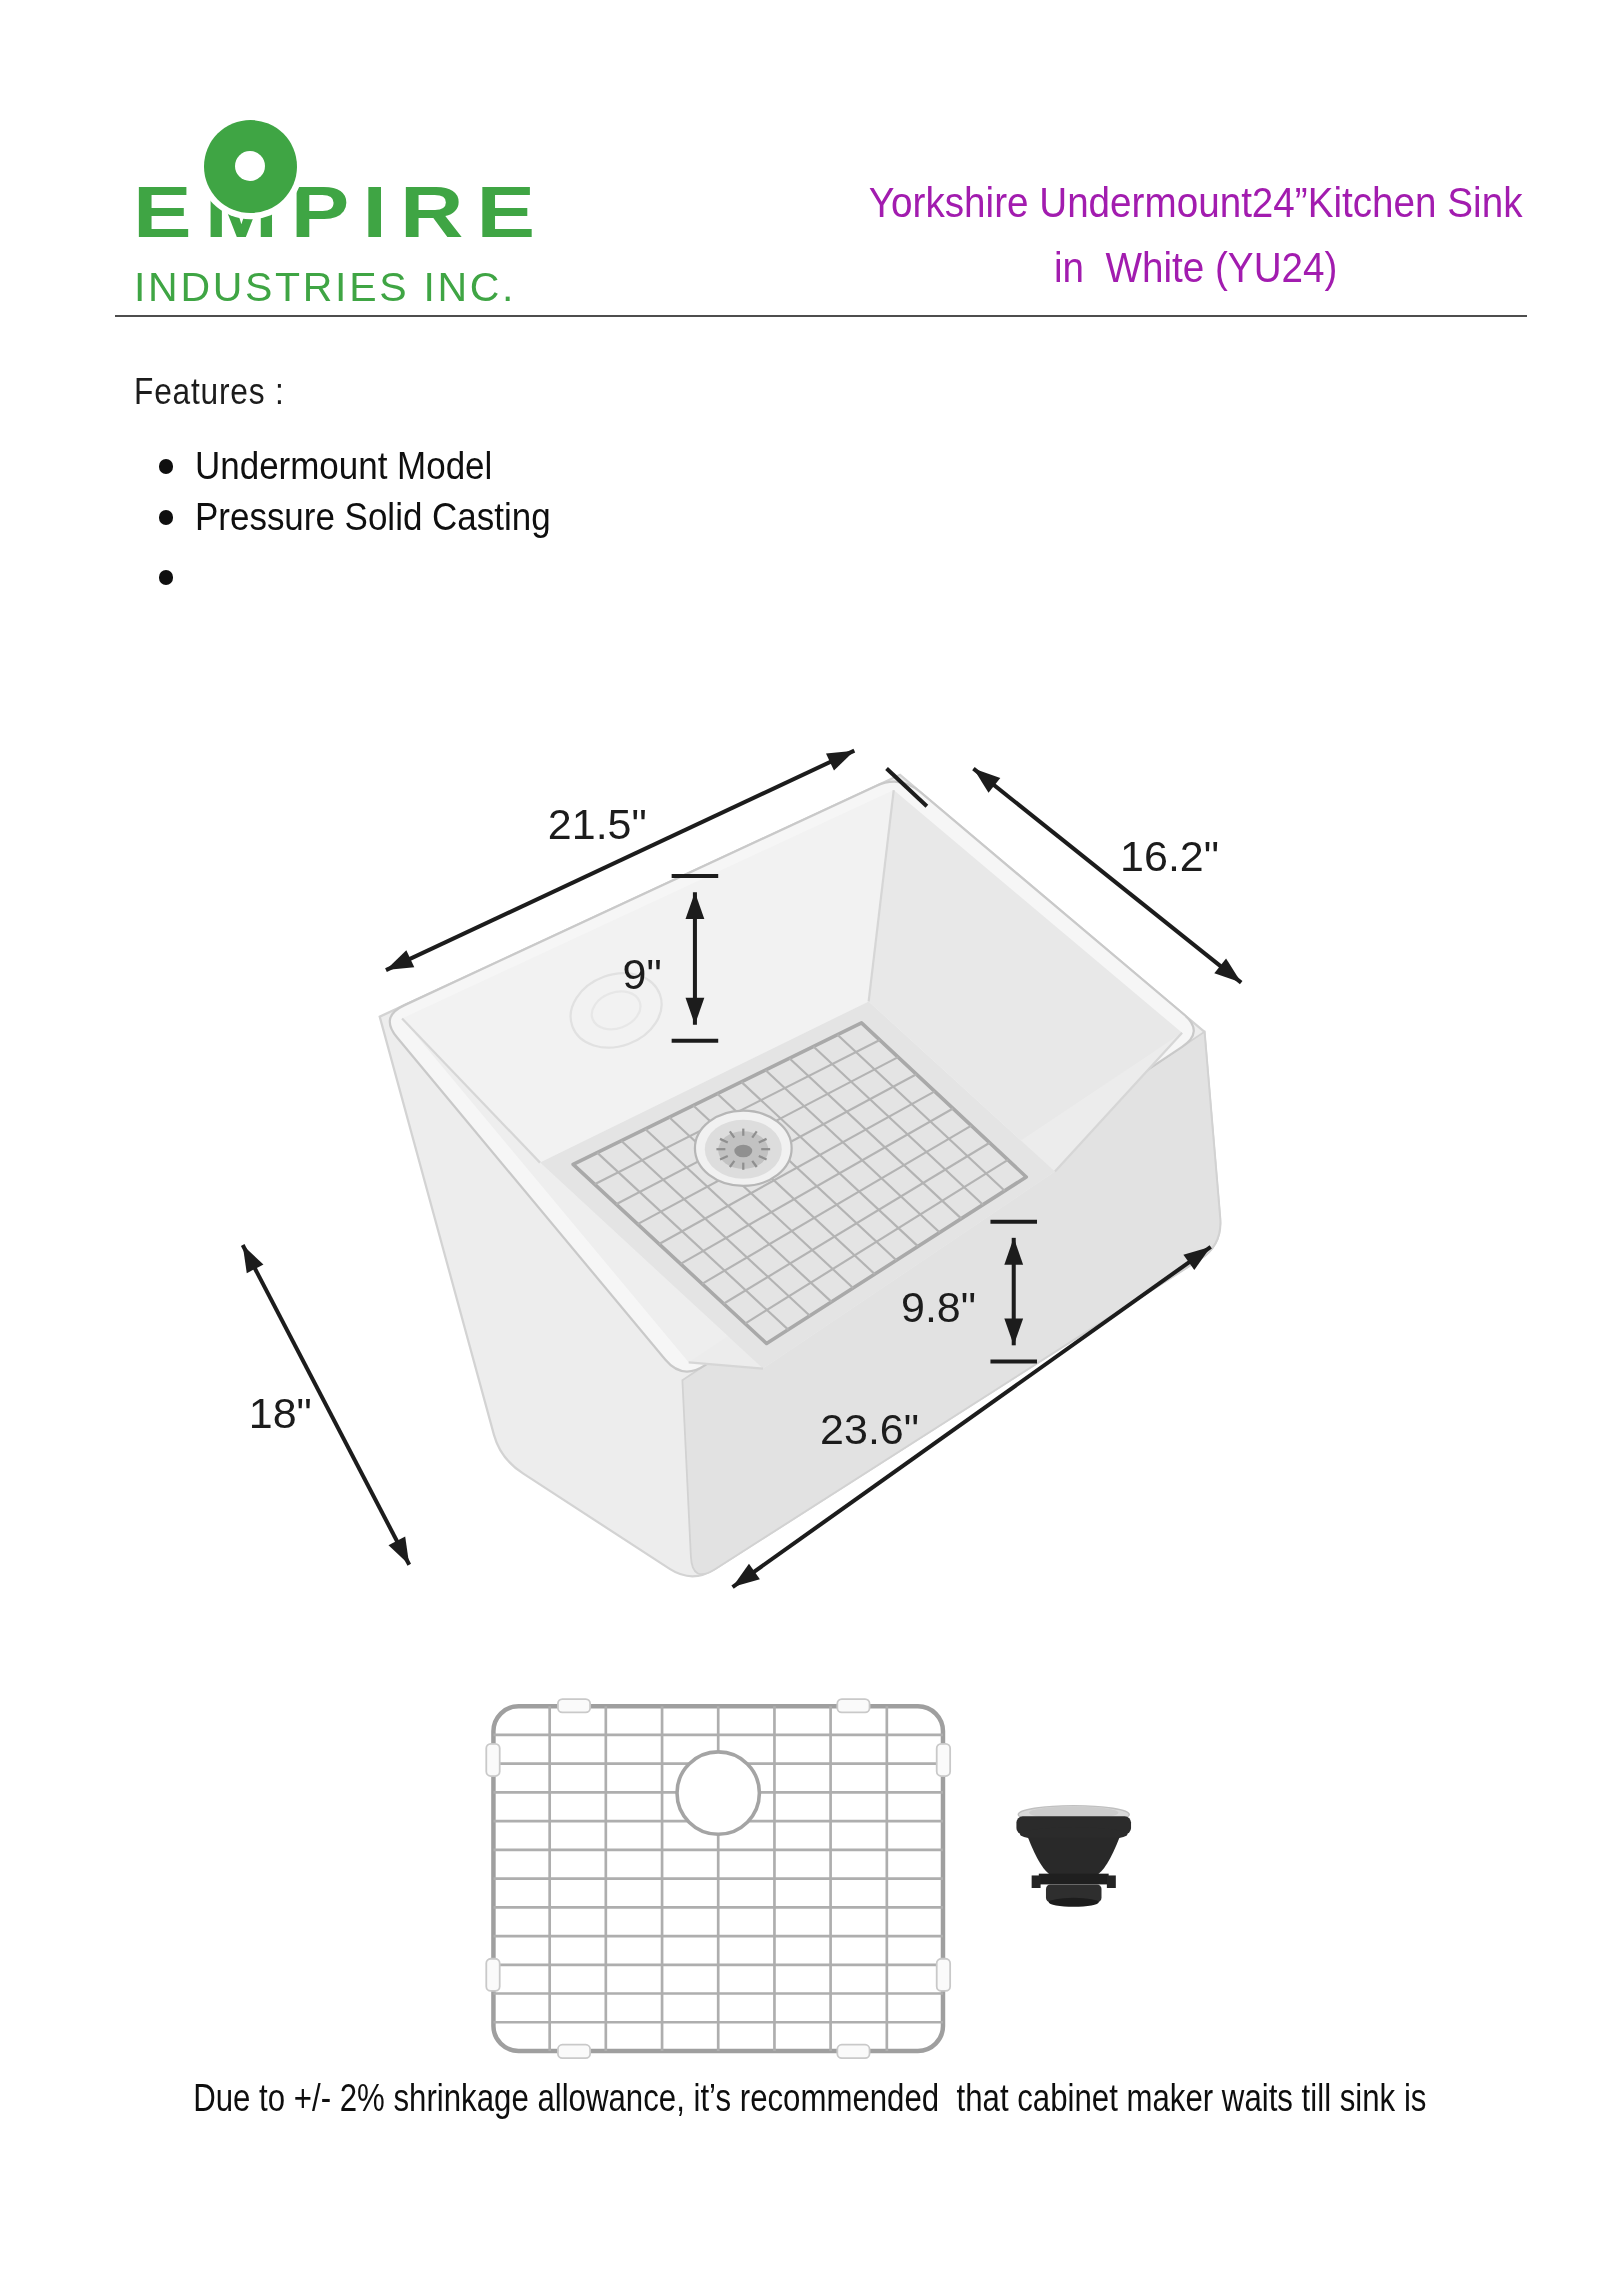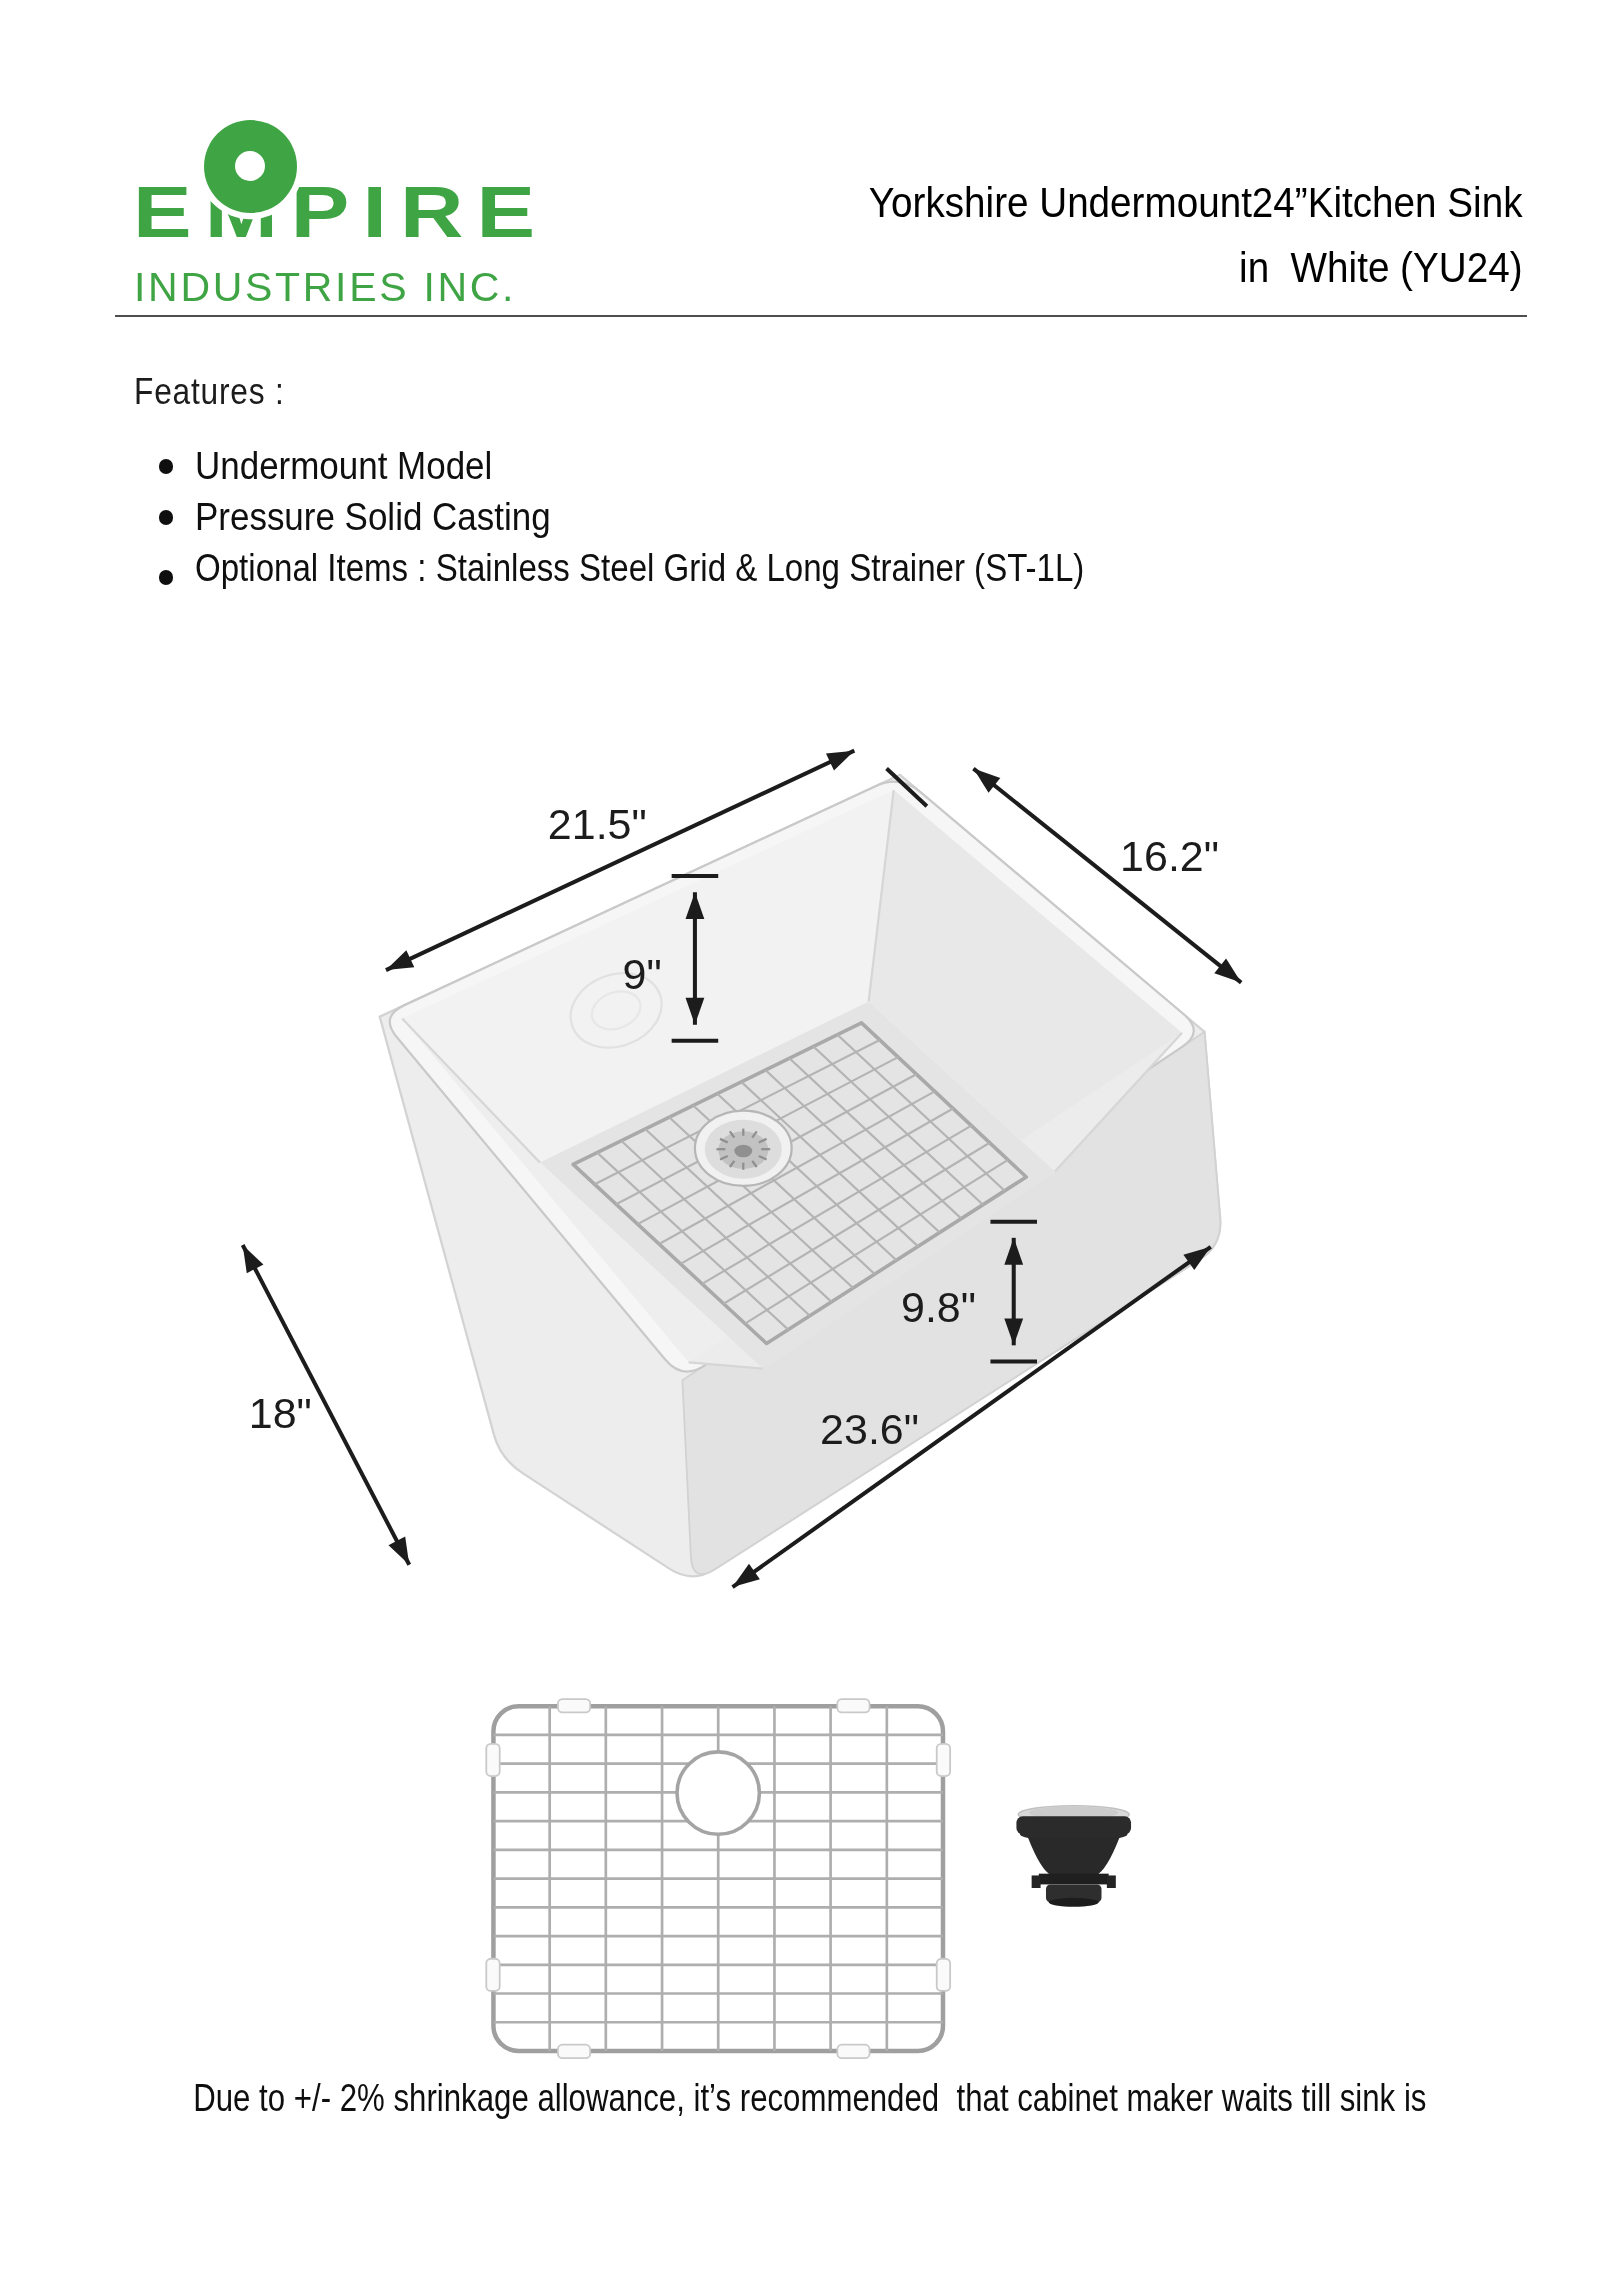--- a/index.html
+++ b/index.html
@@ -17,21 +17,21 @@
   .logo-empire .sqz{transform:scaleX(1.22);}
   .logo-industries{left:134px;top:267px;font-size:41px;font-weight:400;letter-spacing:2.7px;
                    color:var(--green);line-height:1;white-space:nowrap;}
   .logo-donut{left:204px;top:120px;width:93px;height:93px;border-radius:50%;
               background:var(--green);box-shadow:0 0 0 6.3px #ffffff;}
   .logo-donut .hole{position:absolute;left:31px;top:31px;width:30px;height:30px;
                     border-radius:50%;background:#ffffff;}
 
   .divider{left:115px;top:315px;width:1412px;height:1.8px;background:#4d4d4d;}
 
-  .title{right:98px;top:170px;text-align:right;font-size:42px;line-height:1.55;color:#000000;}
+  .title{right:98px;top:170px;text-align:center;font-size:42px;line-height:1.55;color:#a21caf;}
   .title .sqz{transform-origin:right center;transform:scaleX(.92);display:block;}
 
   .features-heading{left:134px;top:374px;font-size:36px;font-weight:400;letter-spacing:0.9px;color:#1c1c1c;line-height:1;}
   .features-list{left:152px;top:441px;}
   .feature-row{display:flex;align-items:center;height:51px;}
   .bullet{width:14.3px;height:14.3px;border-radius:50%;background:#0f0f0f;margin:0 21.5px 0 7.2px;flex:0 0 auto;}
   .bullet.low{margin-top:18px;}
   .feature-text{font-size:38px;white-space:nowrap;color:#0f0f0f;}
 
   .note{left:0;top:2071px;width:1620px;text-align:center;font-size:39px;line-height:1.4;color:#0e0e0e;}
@@ -67,21 +67,20 @@
     <div class="feature-row">
       <div class="bullet"></div>
       <div class="feature-text"><span class="sqz sx92">Undermount Model</span></div>
     </div>
     <div class="feature-row">
       <div class="bullet"></div>
       <div class="feature-text"><span class="sqz sx92">Pressure Solid Casting</span></div>
     </div>
     <div class="feature-row">
       <div class="bullet low"></div>
-      <div class="feature-text"><span class="sqz sx87">Optional Items : Stainless Steel Grid &amp; Long Strainer (ST-1L)</span></div>
     </div>
   </div>
 
   <svg id="sink-svg" class="abs" width="1620" height="2293" viewBox="0 0 1809 2560">
 
     <g>
       <path d="M424 1135 L551.6 1602 Q559 1629 584 1645 L747.8 1751.7 Q773 1768 798.3 1751.9
                L1339.7 1406.1 Q1365 1390 1362.5 1360 L1345 1152 L1005 865 Z" fill="#ededed" stroke="#d3d3d3" stroke-width="2.5"></path>
 
       <path d="M762 1541 L1345 1152 L1362.5 1360 Q1365 1390 1339.7 1406 L798.3 1752 Q773 1768 771.5 1738 Z" fill="#e2e2e2" stroke="#d2d2d2" stroke-width="2"></path>

